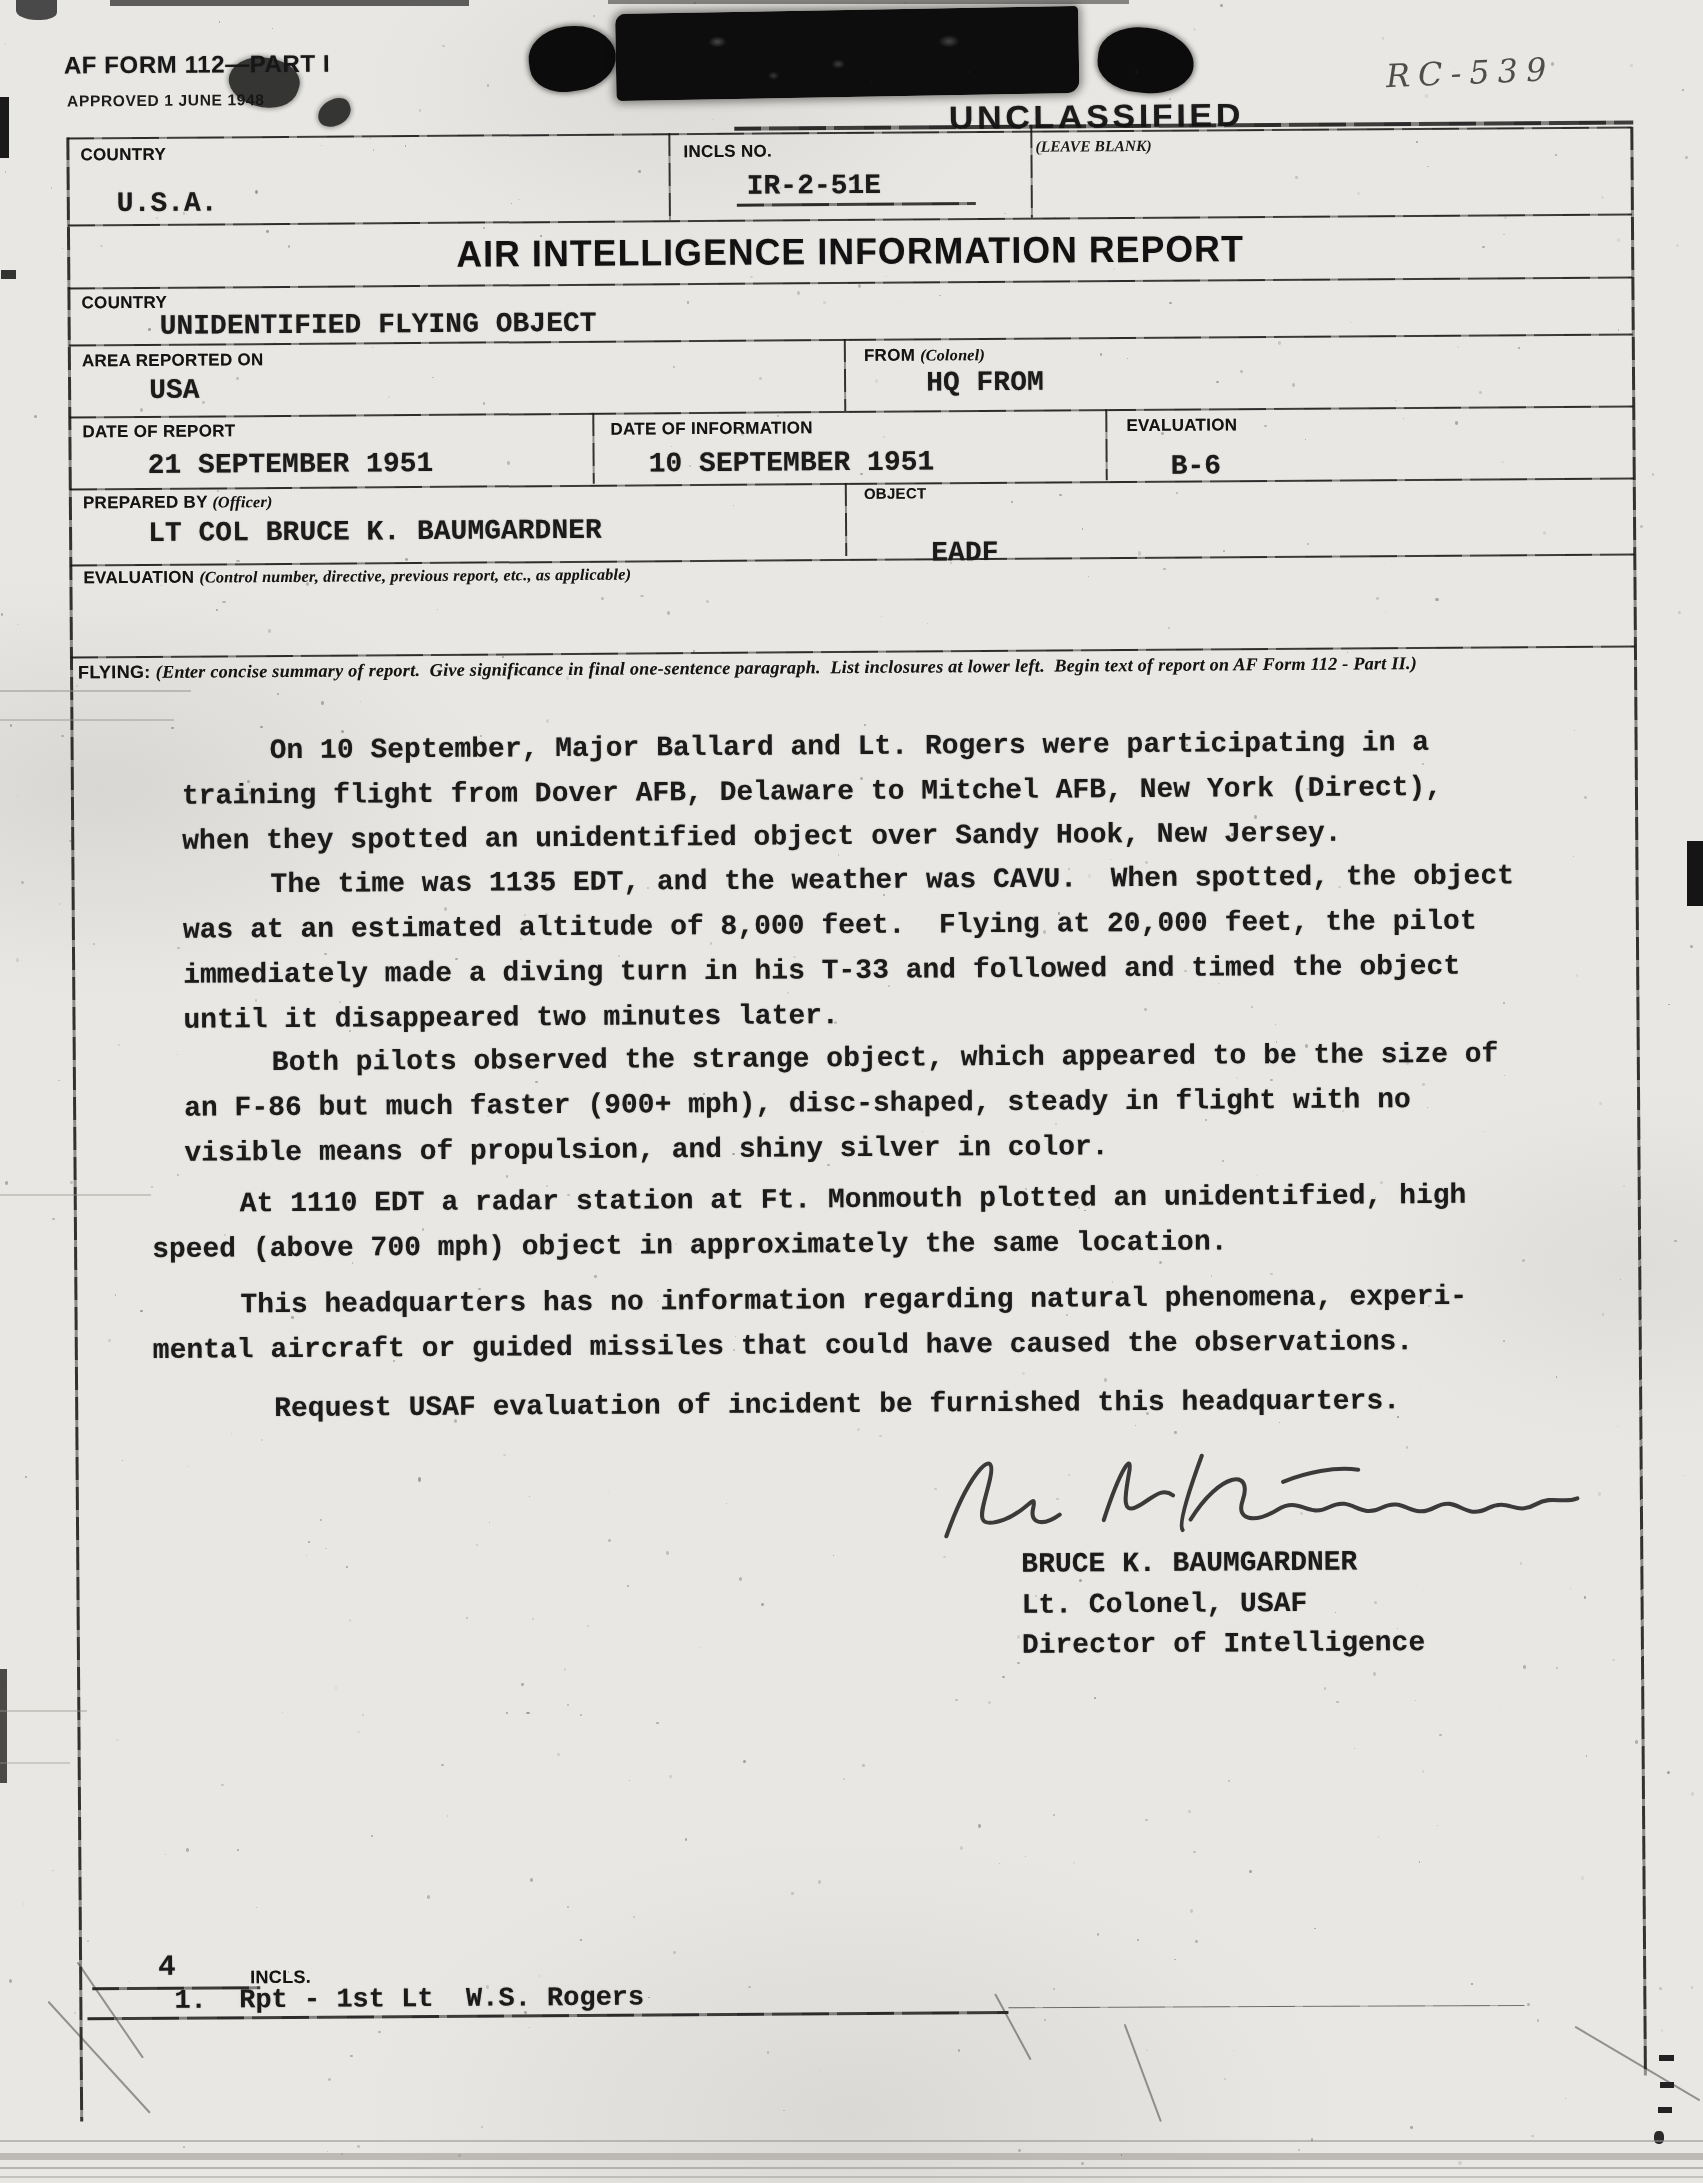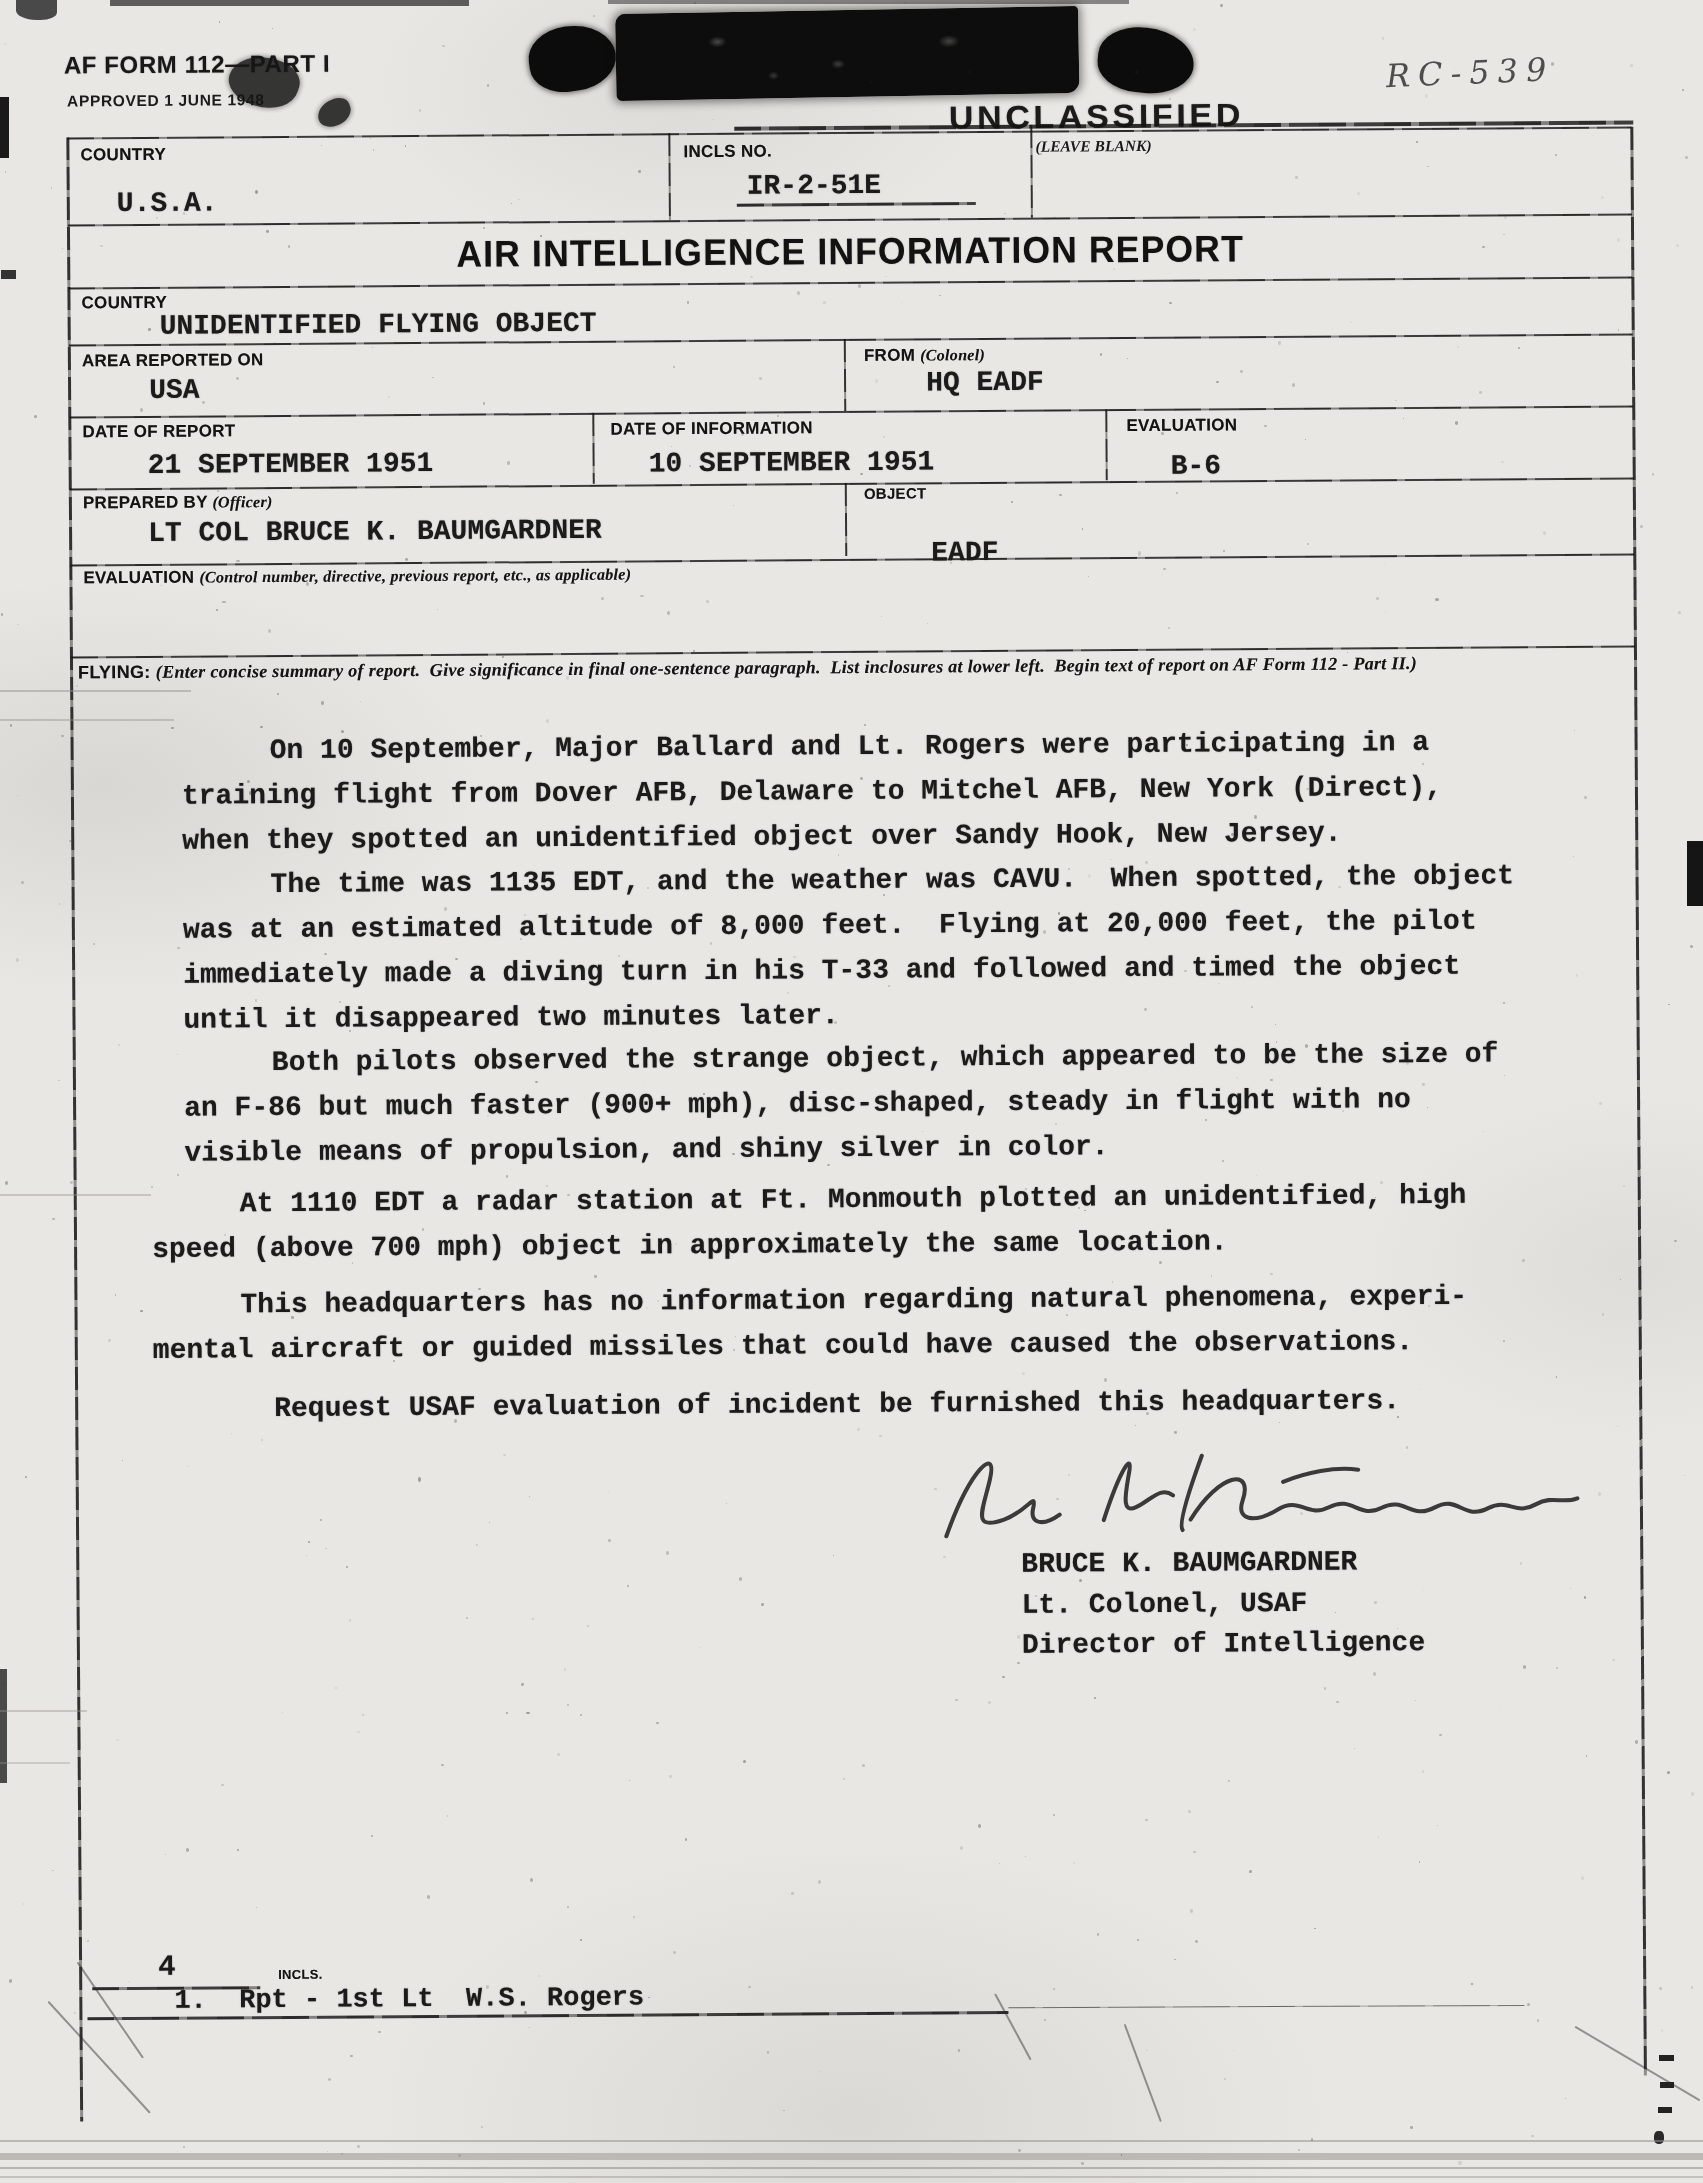--- a/index.html
+++ b/index.html
@@ -109,21 +109,21 @@
     <div class="hline" style="left:743px;top:203px;width:239px;height:2.9px;"></div>
 
     <div class="title" style="top:231px;">AIR INTELLIGENCE INFORMATION REPORT</div>
 
     <div class="lbl" style="left:87px;top:288px;">COUNTRY</div>
     <div class="type" style="left:165px;top:306px;">UNIDENTIFIED FLYING OBJECT</div>
 
     <div class="lbl" style="left:87px;top:346px;">AREA REPORTED ON</div>
     <div class="type" style="left:154px;top:370px;">USA</div>
     <div class="lbl" style="left:869px;top:346px;"><span>FROM </span><span class="par">(Colonel)</span></div>
-    <div class="type" style="left:931px;top:368px;">HQ EADF</div>
+    <div class="type" style="left:931px;top:368px;">HQ FROM</div>
 
     <div class="lbl" style="left:87px;top:417px;">DATE OF REPORT</div>
     <div class="type" style="left:152px;top:445px;">21 SEPTEMBER 1951</div>
     <div class="lbl" style="left:615px;top:418px;">DATE OF INFORMATION</div>
     <div class="type" style="left:653px;top:447px;">10 SEPTEMBER 1951</div>
     <div class="lbl" style="left:1131px;top:418px;">EVALUATION</div>
     <div class="type" style="left:1175px;top:453px;">B-6</div>
 
     <div class="lbl" style="left:87px;top:488px;"><span>PREPARED BY </span><span class="par">(Officer)</span></div>
     <div class="type" style="left:152px;top:513px;">LT COL BRUCE K. BAUMGARDNER</div>
@@ -170,21 +170,21 @@
         <path d="M450,150 C500,70 560,60 540,118 C528,152 560,158 600,134 C640,110 650,150 690,130 C730,110 740,152 780,132 C820,112 830,154 872,132 C914,110 920,156 964,134 C1000,116 1010,148 1046,128 C1076,112 1092,128 1118,118"></path>
         <path d="M610,86 C650,70 700,60 740,66"></path>
       </g>
     </svg>
     <div class="type" style="left:1018px;top:1550px;">BRUCE K. BAUMGARDNER</div>
     <div class="type" style="left:1018px;top:1591px;">Lt. Colonel, USAF</div>
     <div class="type" style="left:1018px;top:1631px;">Director of Intelligence</div>
 
     <div class="type" style="left:152px;top:1946px;font-size:29px;">4</div>
     <div class="hline" style="left:86px;top:1982px;width:168px;height:2.9px;"></div>
-    <div class="lbl" style="left:272px;top:1963px;font-size:13px;">INCLS.</div>
+    <div class="lbl" style="left:244px;top:1963px;font-size:18px;">INCLS.</div>
     <div class="type" style="left:168px;top:1981px;font-size:27px;">1.  Rpt - 1st Lt  W.S. Rogers</div>
     <div class="hline" style="left:81px;top:2012px;width:921px;height:2.9px;"></div>
     <div class="hline thin" style="left:1002px;top:2009px;width:516px;transform:rotate(.15deg);"></div>
 
     <div class="crease" style="left:969px;top:2027px;width:75px;transform:rotate(62deg);"></div>
     <div class="crease" style="left:1084px;top:2074px;width:104px;transform:rotate(70deg);"></div>
     <div class="crease" style="left:17.4px;top:2051px;width:151px;transform:rotate(48deg);"></div>
     <div class="crease" style="left:46px;top:2004px;width:116px;transform:rotate(56deg);"></div>
     <div class="crease" style="left:1558px;top:2068px;width:145px;height:2.3px;transform:rotate(31deg);"></div>
   </div>

